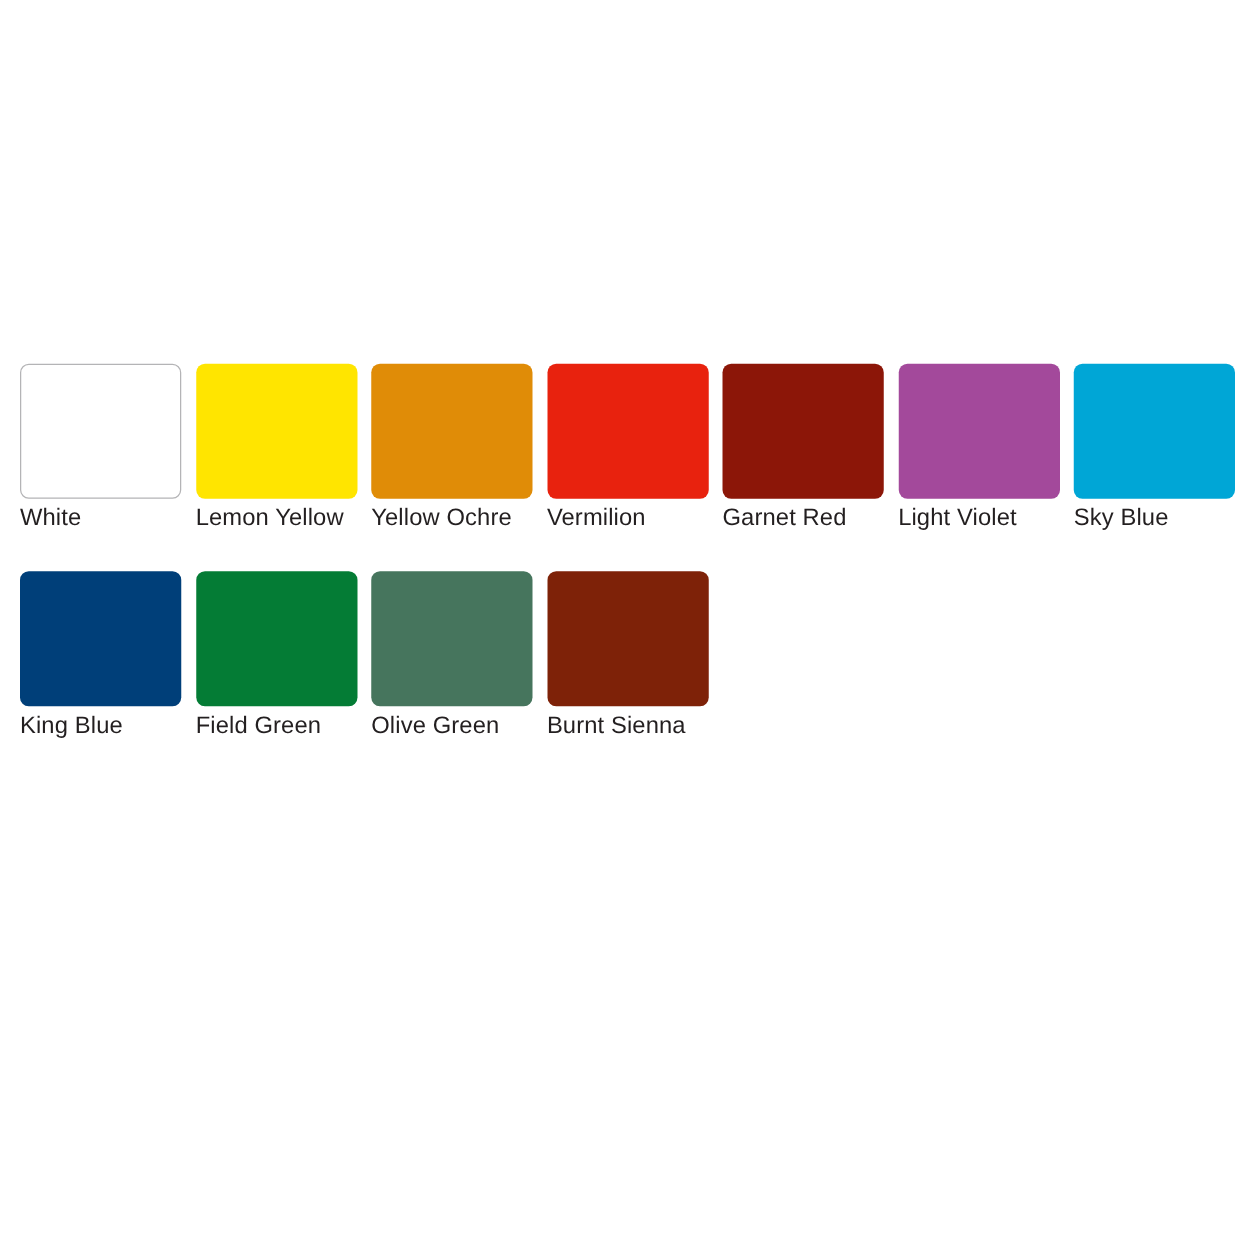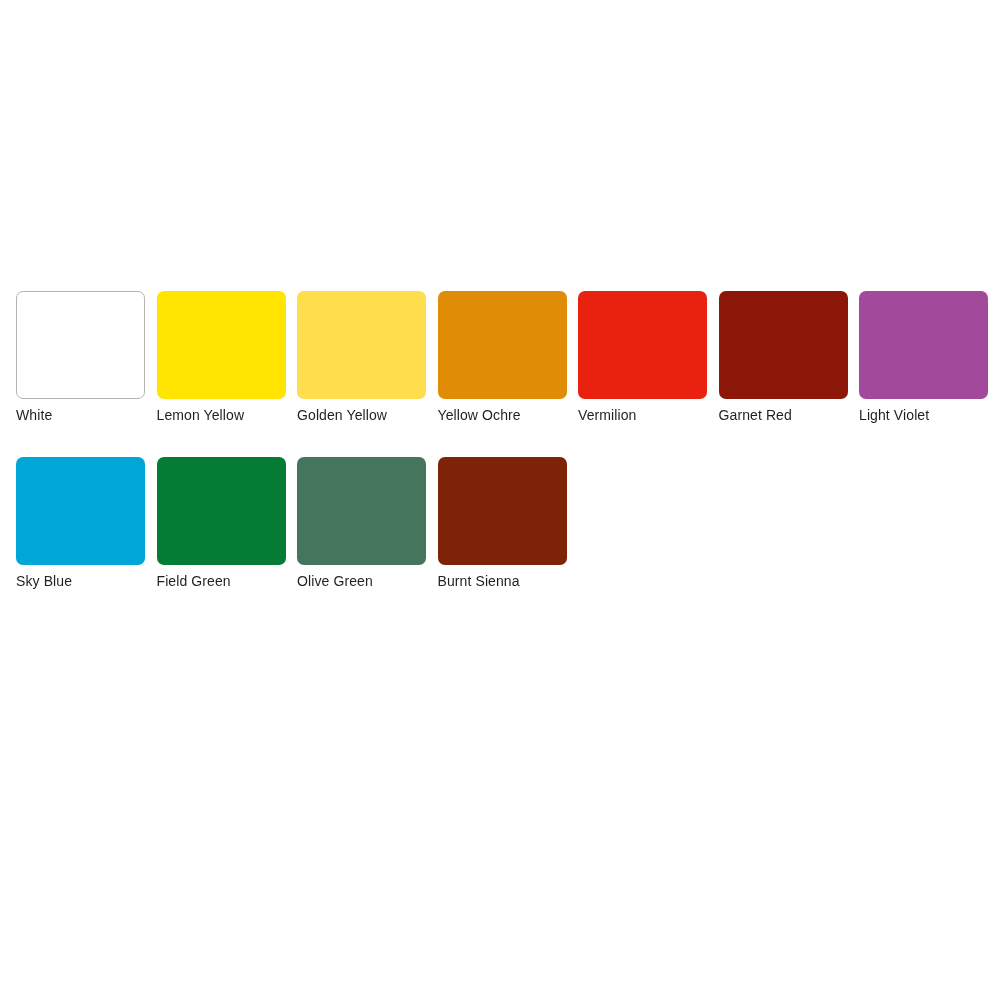--- a/index.html
+++ b/index.html
@@ -45,43 +45,39 @@
     display: block;
   }
 
   .swatch-chip.has-outline {
     border: 1px solid #B4B4B6;
   }
 
   .swatch-label {
     display: block;
     margin-top: 8px;
-    font-size: 14px;
+    font-size: 19px;
     line-height: 16px;
     color: #231F20;
     letter-spacing: 0.1px;
     white-space: nowrap;
   }
 </style>
 </head>
 <body>
 
 <main id="palette-board">
   <div class="swatch-grid">
       <div class="swatch-cell">
         <span class="swatch-chip has-outline" style="background-color: rgb(255, 255, 255); border-color: rgb(180, 180, 182);"></span>
         <span class="swatch-label">White</span>
       </div>
       <div class="swatch-cell">
         <span class="swatch-chip" style="background-color: rgb(255, 229, 0);"></span>
         <span class="swatch-label">Lemon Yellow</span>
-      </div>
-      <div class="swatch-cell">
-        <span class="swatch-chip" style="background-color: rgb(255, 222, 77);"></span>
-        <span class="swatch-label">Golden Yellow</span>
       </div>
       <div class="swatch-cell">
         <span class="swatch-chip" style="background-color: rgb(224, 140, 7);"></span>
         <span class="swatch-label">Yellow Ochre</span>
       </div>
       <div class="swatch-cell">
         <span class="swatch-chip" style="background-color: rgb(232, 34, 14);"></span>
         <span class="swatch-label">Vermilion</span>
       </div>
       <div class="swatch-cell">
@@ -90,20 +86,24 @@
       </div>
       <div class="swatch-cell">
         <span class="swatch-chip" style="background-color: rgb(163, 73, 155);"></span>
         <span class="swatch-label">Light Violet</span>
       </div>
       <div class="swatch-cell">
         <span class="swatch-chip" style="background-color: rgb(0, 166, 214);"></span>
         <span class="swatch-label">Sky Blue</span>
       </div>
       <div class="swatch-cell">
+        <span class="swatch-chip" style="background-color: rgb(0, 63, 121);"></span>
+        <span class="swatch-label">King Blue</span>
+      </div>
+      <div class="swatch-cell">
         <span class="swatch-chip" style="background-color: rgb(4, 124, 53);"></span>
         <span class="swatch-label">Field Green</span>
       </div>
       <div class="swatch-cell">
         <span class="swatch-chip" style="background-color: rgb(70, 117, 93);"></span>
         <span class="swatch-label">Olive Green</span>
       </div>
       <div class="swatch-cell">
         <span class="swatch-chip" style="background-color: rgb(126, 34, 8);"></span>
         <span class="swatch-label">Burnt Sienna</span>

